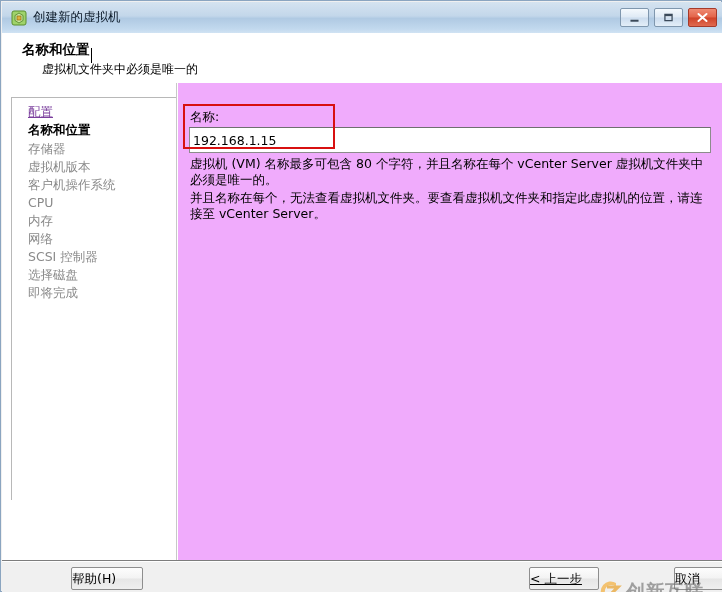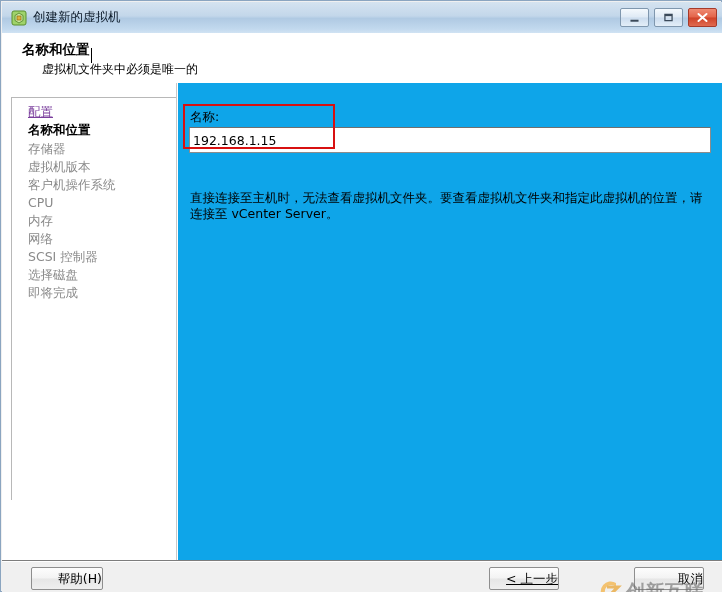--- a/index.html
+++ b/index.html
@@ -136,21 +136,21 @@
     left: 175px; top: 82px;
     width: 1px; height: 477px;
     background: #c8c8c8;
   }
 
   
   #content-panel {
     position: absolute;
     left: 176px; top: 0px;
     width: 544px; height: 477px;
-    background: #0ea5e9;
+    background: #f0abfc;
     box-sizing: border-box;
   }
 
   #name-label {
     position: absolute;
     left: 12px; top: 26px;
     font-size: 12.5px;
     color: #000000;
   }
   #name-input {
@@ -216,23 +216,24 @@
     position: absolute;
     top: 5px;
     height: 23px;
     background: linear-gradient(to bottom, #fdfdfd 0%, #f3f3f3 48%, #e6e6e6 52%, #efefef 100%);
     border: 1px solid #8e8e8e;
     border-radius: 2px;
     box-sizing: border-box;
     font-family: "DejaVu Sans", "Liberation Sans", sans-serif;
     font-size: 12.5px;
     color: #000000;
-    text-align: right;
+    text-align: left;
     line-height: 21px;
     white-space: nowrap;
+    margin-left: 40px;
   }
   #btn-help   { left: 29px;  width: 72px; }
   #btn-back   { left: 487px; width: 70px; text-decoration: underline; }
   #btn-next   {
     left: 546px; width: 76px;
     border: 2px solid #2c2c2c;
     line-height: 19px;
   }
   #btn-cancel { left: 632px; width: 70px; }
 
@@ -310,21 +311,22 @@
       <div class="nav-item" style="top:115px">内存</div>
       <div class="nav-item" style="top:133px">网络</div>
       <div class="nav-item" style="top:151px">SCSI 控制器</div>
       <div class="nav-item" style="top:169px">选择磁盘</div>
       <div class="nav-item" style="top:187px">即将完成</div>
     </div>
 
     <div id="content-panel">
       <div id="name-label">名称:</div>
       <input id="name-input" type="text" value="192.168.1.15" style="">
-      <div class="para" id="para-2">直接连接至主机时，无法查看虚拟机文件夹。要查看虚拟机文件夹和指定此虚拟机的位置，请连接至 vCenter Server。</div>
+      <div class="para" id="para-1">虚拟机 (VM) 名称最多可包含 80 个字符，并且名称在每个 vCenter Server 虚拟机文件夹中必须是唯一的。</div>
+      <div class="para" id="para-2">并且名称在每个，无法查看虚拟机文件夹。要查看虚拟机文件夹和指定此虚拟机的位置，请连接至 vCenter Server。</div>
     </div>
   </div>
 
   <div id="nav-divider"></div>
 
   <div id="annotation-rect"></div>
   <div id="caret"></div>
 
   <div id="footer-sep"></div>
   <div id="footer">

